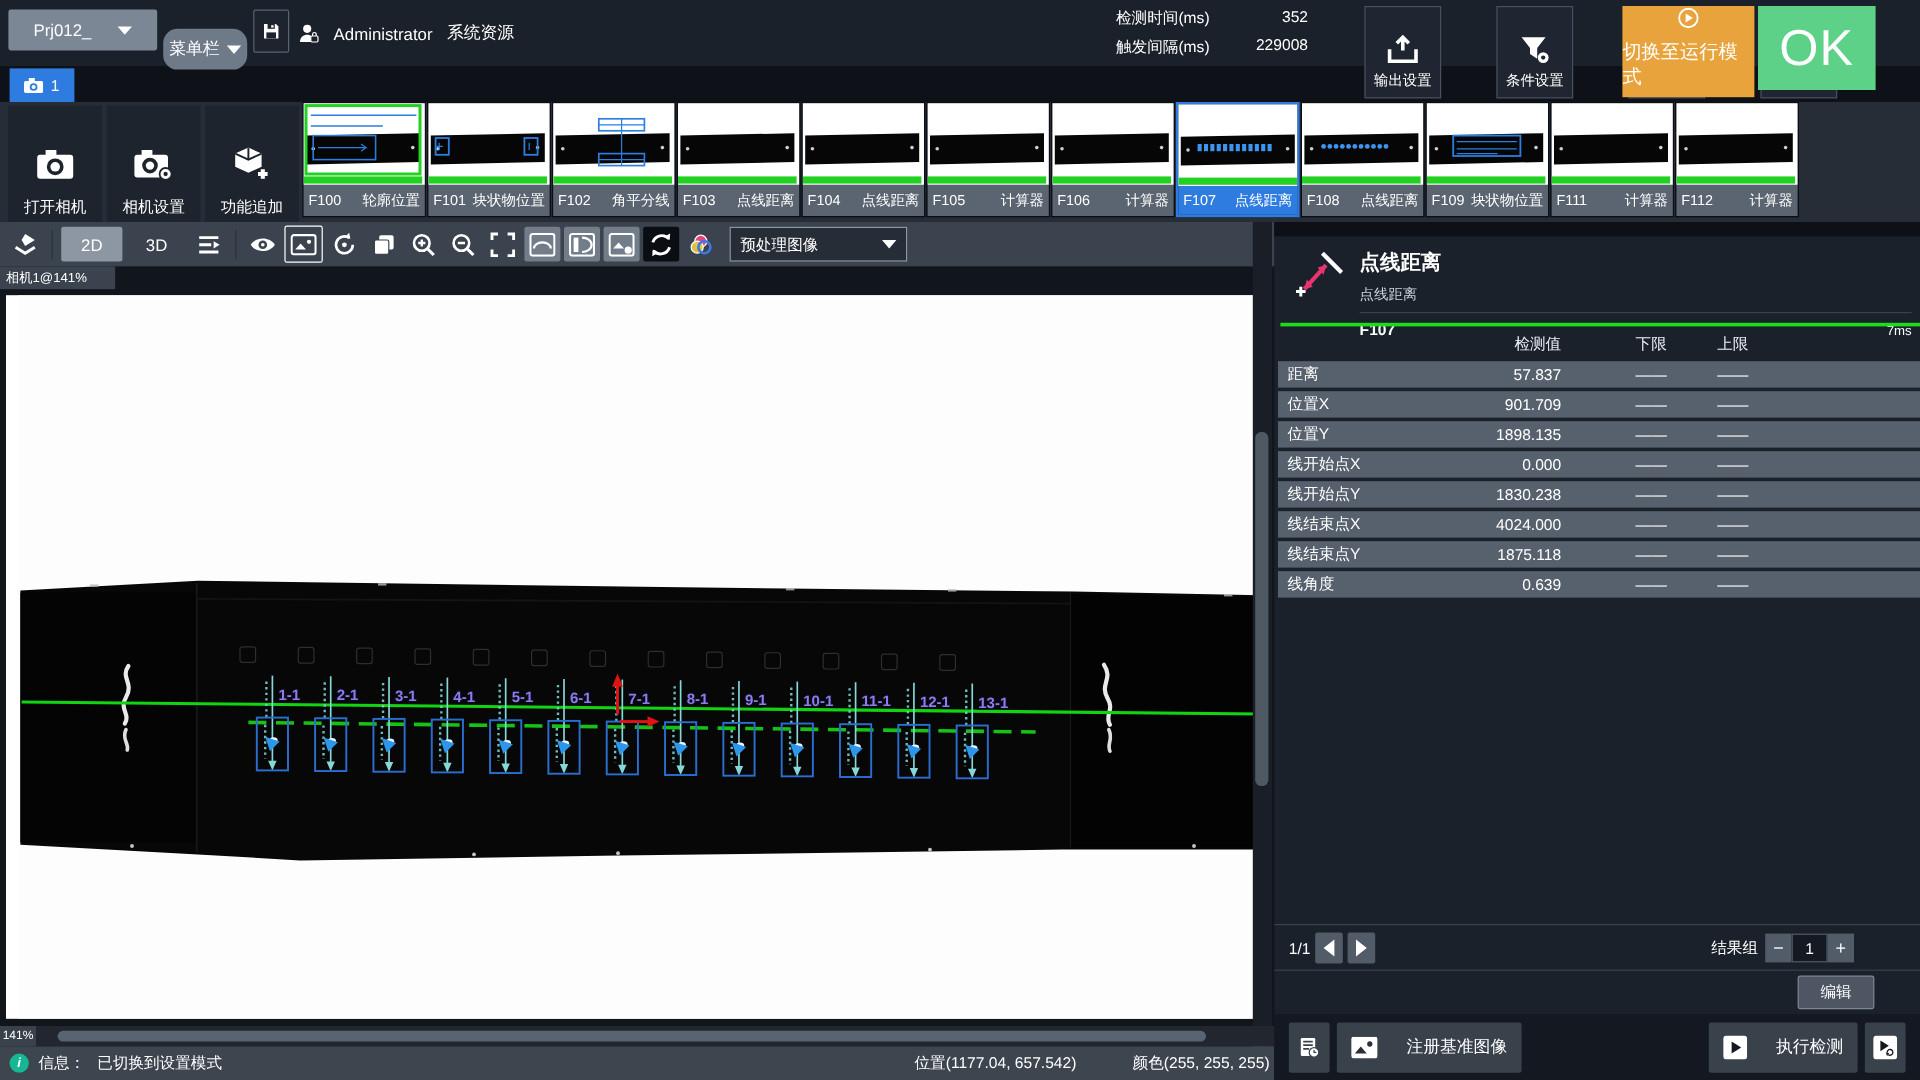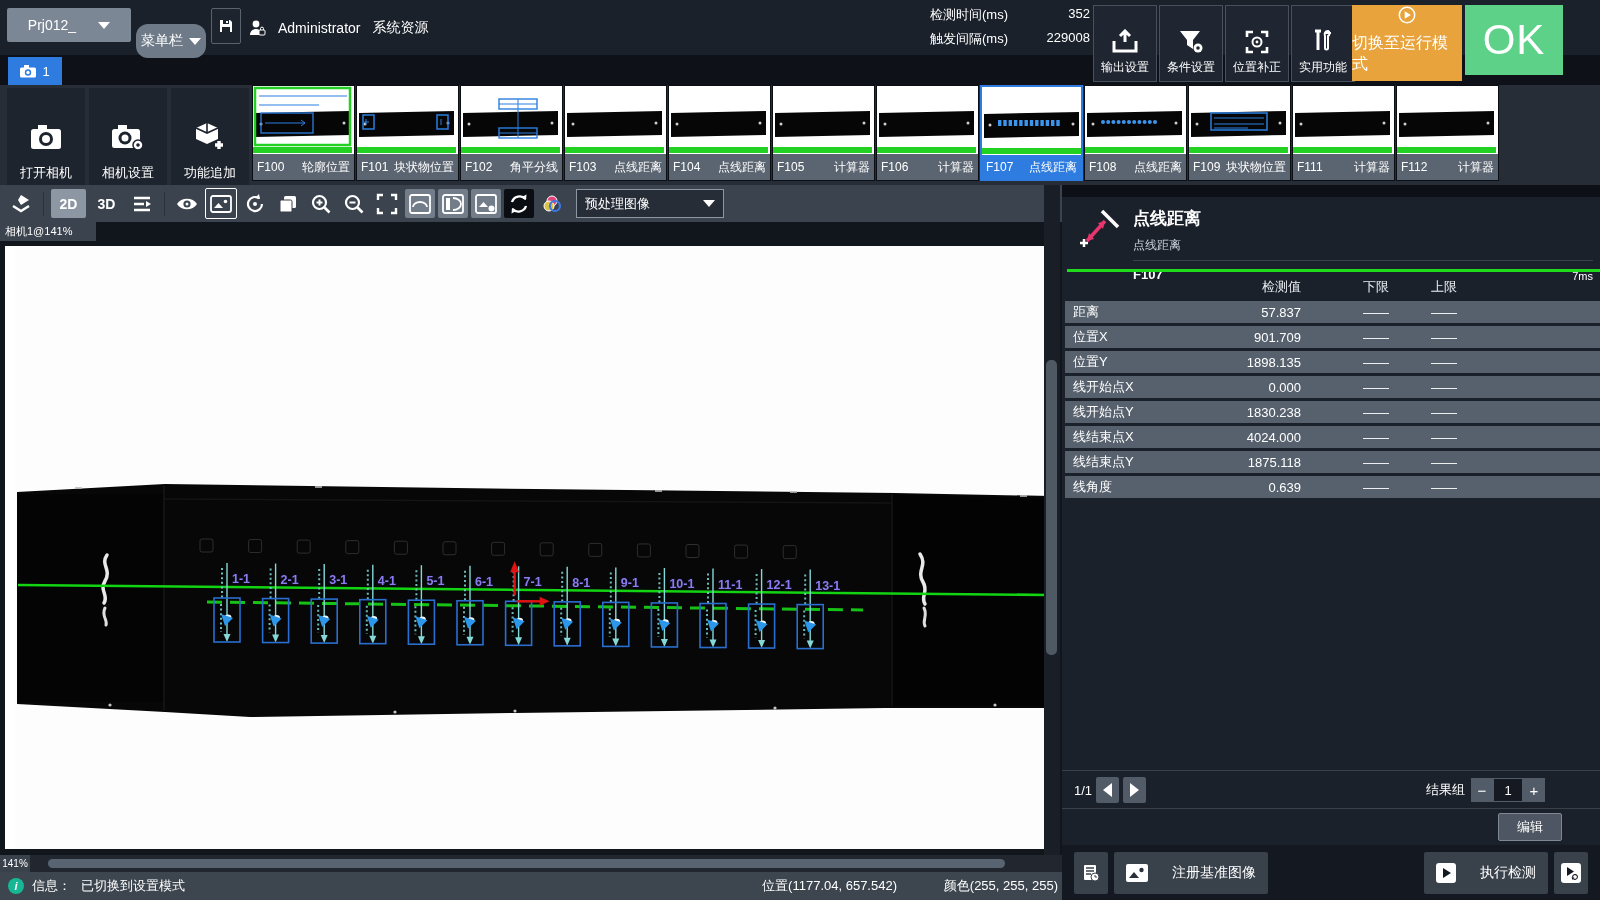--- a/index.html
+++ b/index.html
@@ -14,21 +14,21 @@
   .menu-btn{left:136px;top:24px;width:70px;height:34px;background:#6e7a88;border-radius:12px;
     display:flex;align-items:center;justify-content:center;gap:6px;font-size:14px;}
   .tri-down{width:0;height:0;border-left:6px solid transparent;border-right:6px solid transparent;border-top:7px solid #fff;}
   .save-btn{left:211px;top:8px;width:28px;height:34px;background:#1d242e;border:1px solid #59636f;border-radius:2px;
     display:flex;align-items:center;justify-content:center;}
   #userwrap{left:248px;top:0;height:55px;display:flex;align-items:center;gap:12px;font-size:14px;}
   #stats{left:930px;top:0;width:160px;height:55px;font-size:13px;}
   #stats .srow{display:flex;justify-content:space-between;margin-top:6px;}
   #actions{left:1093px;top:5px;height:70px;display:flex;gap:2px;}
   .act-btn{width:62px;height:70px;background:#1f2631;border:1px solid #47505d;display:flex;flex-direction:column;
-    align-items:center;justify-content:flex-end;padding-bottom:5px;gap:4px;font-size:12px;}
+    align-items:center;justify-content:flex-end;padding-bottom:5px;gap:4px;font-size:12px;margin-left:44px;}
   .act-btn svg{display:block;}
   #runmode{left:1352px;top:5px;width:110px;height:70px;background:#e8a33c;display:flex;flex-direction:column;
     align-items:center;justify-content:flex-end;padding-bottom:6px;gap:8px;font-size:16px;color:#fff;}
   #okbtn{left:1465px;top:5px;width:98px;height:70px;background:#5ed189;display:flex;align-items:center;justify-content:center;
     font-size:42px;color:#fff;letter-spacing:1px;}
   .cam-tab{left:8px;top:57px;width:54px;height:28px;background:#2e7ce0;border-bottom:3px solid #23c323;
     display:flex;align-items:center;justify-content:center;gap:6px;font-size:13px;}
   
   #funcrow{left:0;top:85px;width:1600px;height:100px;background:#272d37;}
   .tool-tile{position:absolute;top:3px;width:78px;height:94px;background:#1d242e;display:flex;flex-direction:column;
@@ -37,21 +37,21 @@
   .fn-tile{width:103px;height:96px;flex:0 0 103px;background:#11151c;border:1px solid #0b0e13;box-sizing:border-box;display:flex;flex-direction:column;}
   .fn-img{position:relative;height:68px;background:#fff;overflow:hidden;}
   .fn-img svg{position:absolute;left:0;top:0;}
   .fn-label{flex:1;background:#5b6571;display:flex;align-items:center;justify-content:space-between;
     padding:0 4px;font-size:12px;}
   .fn-tile.sel{border:2px solid #2e7ce0;}
   .fn-tile.sel .fn-label{background:#2e7ce0;}
   
   #toolbar{left:0;top:185px;width:1062px;height:37px;background:#3b434e;display:flex;align-items:center;gap:3px;padding-left:6px;box-sizing:border-box;}
   .tb-btn{width:30px;height:29px;display:flex;align-items:center;justify-content:center;border-radius:2px;}
-  .tb-btn.txt{font-size:14px;color:#fff;font-weight:bold;width:35px;}
+  .tb-btn.txt{font-size:14px;color:#fff;font-weight:normal;width:51px;}
   .tb-sel{background:#8d97a3;}
   .tb-light{background:#737d8a;}
   .tb-dark{background:#0a0d12;}
   .tb-div{width:1px;height:24px;background:#2a313b;margin:0 4px;}
   .tb-dd{height:27px;width:130px;background:#272d37;border:1px solid #8d97a3;display:flex;align-items:center;
     justify-content:space-between;padding:0 8px;font-size:13px;margin-left:6px;}
   #camlabel{left:0;top:222px;width:96px;height:19px;background:#3b434e;font-size:11px;display:flex;align-items:center;padding-left:5px;box-sizing:border-box;}
   
   #viewport{left:5px;top:246px;width:1037px;height:603px;background:#fff;padding-left:10px;}
   #vscroll{left:1044px;top:185px;width:16px;height:692px;background:#1a1f27;}

